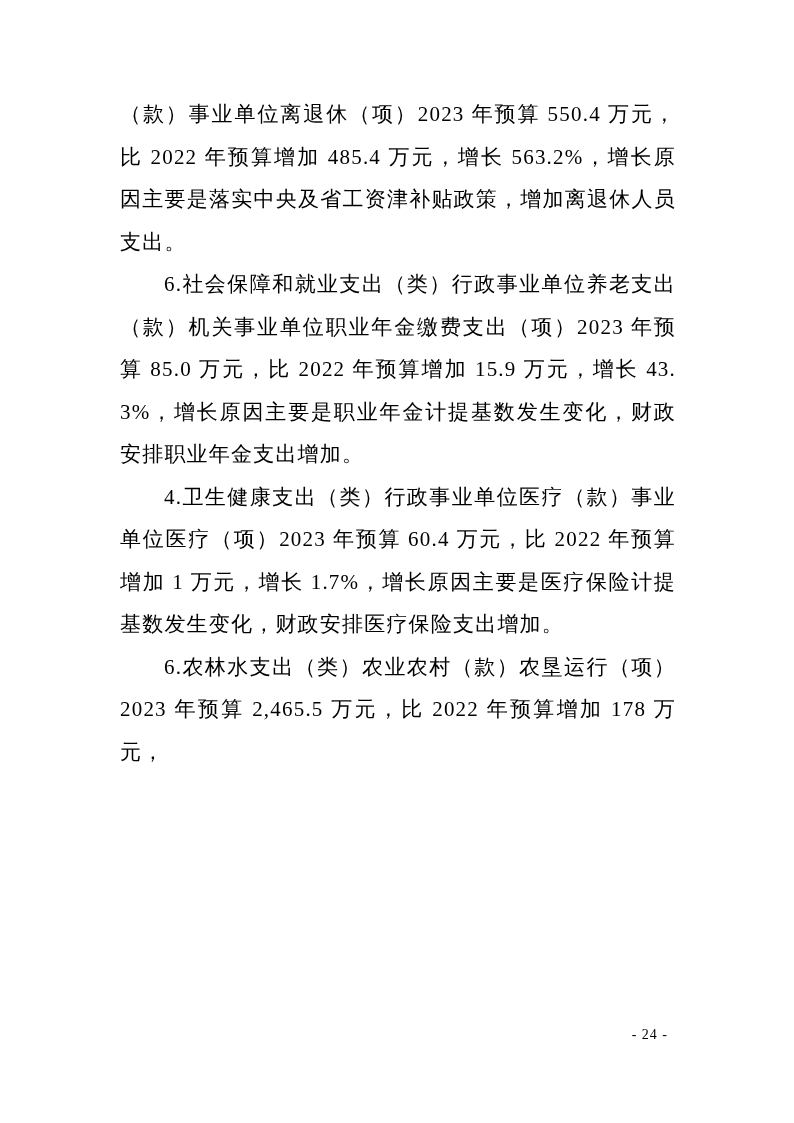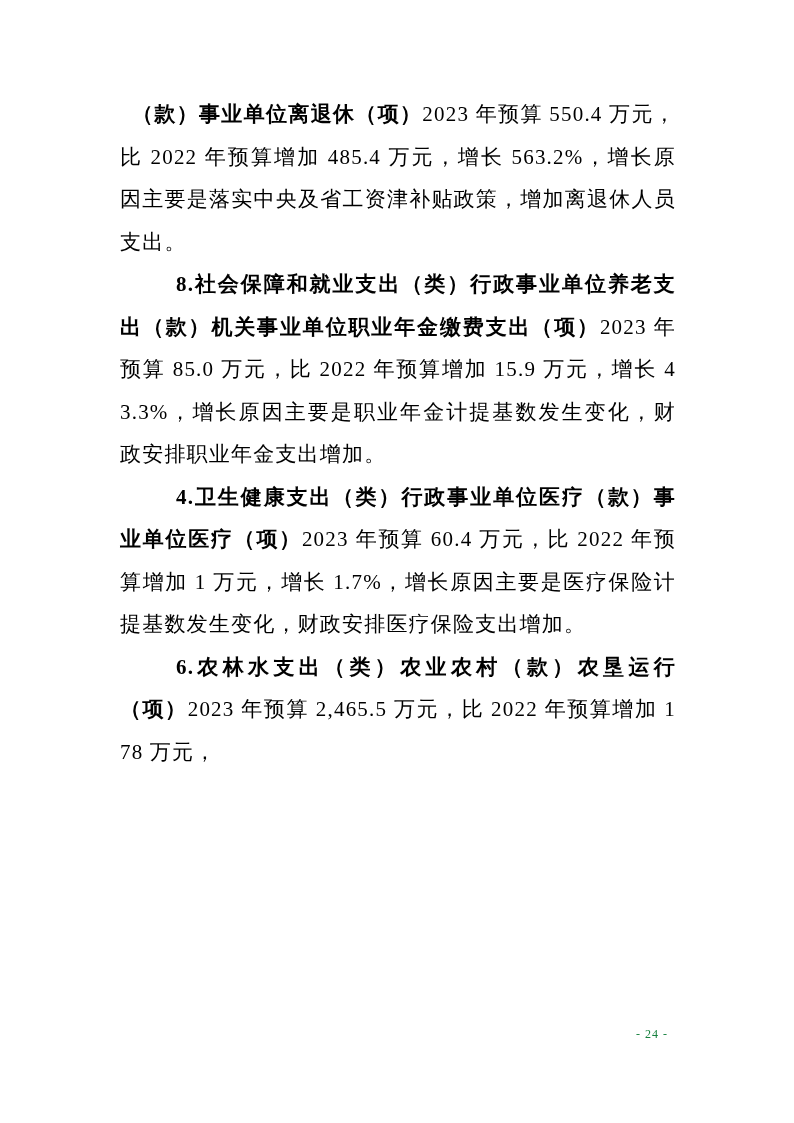--- a/index.html
+++ b/index.html
@@ -26,46 +26,45 @@
     margin: 0;
     font-size: 21px;
     line-height: 42.5px;
     letter-spacing: 1.2px;
     text-align: justify;
     text-justify: inter-character;
     word-break: break-all;
     color: #000000;
   }
   .para b {
-    font-weight: bold;
-    margin-left: 12px;
+    font-weight: normal;
   }
   .indent {
     text-indent: 44px;
   }
   .page-number {
     position: absolute;
     top: 1027px;
     right: 126px;
-    font-size: 12px;
+    font-size: 14px;
     letter-spacing: 1px;
-    color: #15803d;
+    color: #000000;
     font-family: "Liberation Serif", "DejaVu Serif", serif;
   }
 </style>
 </head>
 <body>
 
 <div class="doc-page">
   <div class="content">
 
     <p class="para"><b>（款）事业单位离退休（项）</b><span>2023 年预算 550.4 万元，比 2022 年预算增加 485.4 万元，增长 563.2%，增长原因主要是落实中央及省工资津补贴政策，增加离退休人员支出。</span></p>
 
 
-    <p class="para indent"><b>8.社会保障和就业支出（类）行政事业单位养老支出（款）机关事业单位职业年金缴费支出（项）</b><span>2023 年预算 85.0 万元，比 2022 年预算增加 15.9 万元，增长 43.3%，增长原因主要是职业年金计提基数发生变化，财政安排职业年金支出增加。</span></p>
+    <p class="para indent"><b>6.社会保障和就业支出（类）行政事业单位养老支出（款）机关事业单位职业年金缴费支出（项）</b><span>2023 年预算 85.0 万元，比 2022 年预算增加 15.9 万元，增长 43.3%，增长原因主要是职业年金计提基数发生变化，财政安排职业年金支出增加。</span></p>
 
     <p class="para indent"><b>4.卫生健康支出（类）行政事业单位医疗（款）事业单位医疗（项）</b><span>2023 年预算 60.4 万元，比 2022 年预算增加 1 万元，增长 1.7%，增长原因主要是医疗保险计提基数发生变化，财政安排医疗保险支出增加。</span></p>
 
 
     <p class="para indent"><b>6.农林水支出（类）农业农村（款）农垦运行（项）</b><span>2023 年预算 2,465.5 万元，比 2022 年预算增加 178 万元，</span></p>
 
   </div>
 
   <div class="page-number">- 24 -</div>
 </div>

